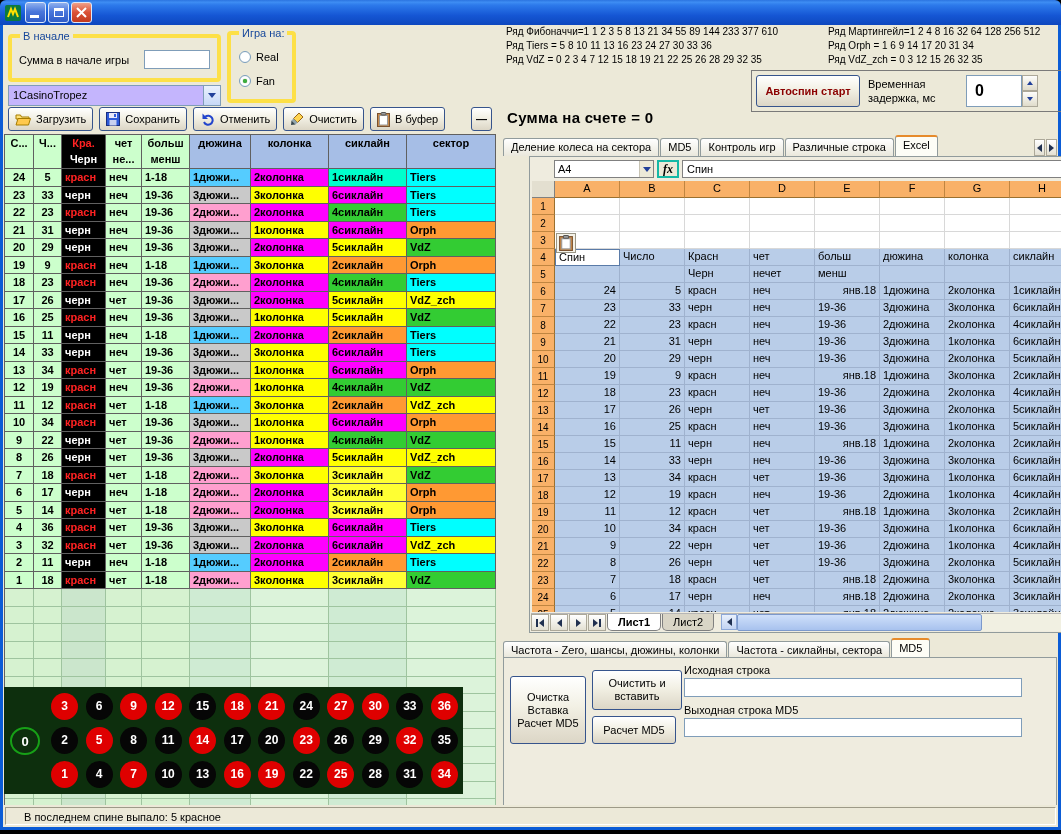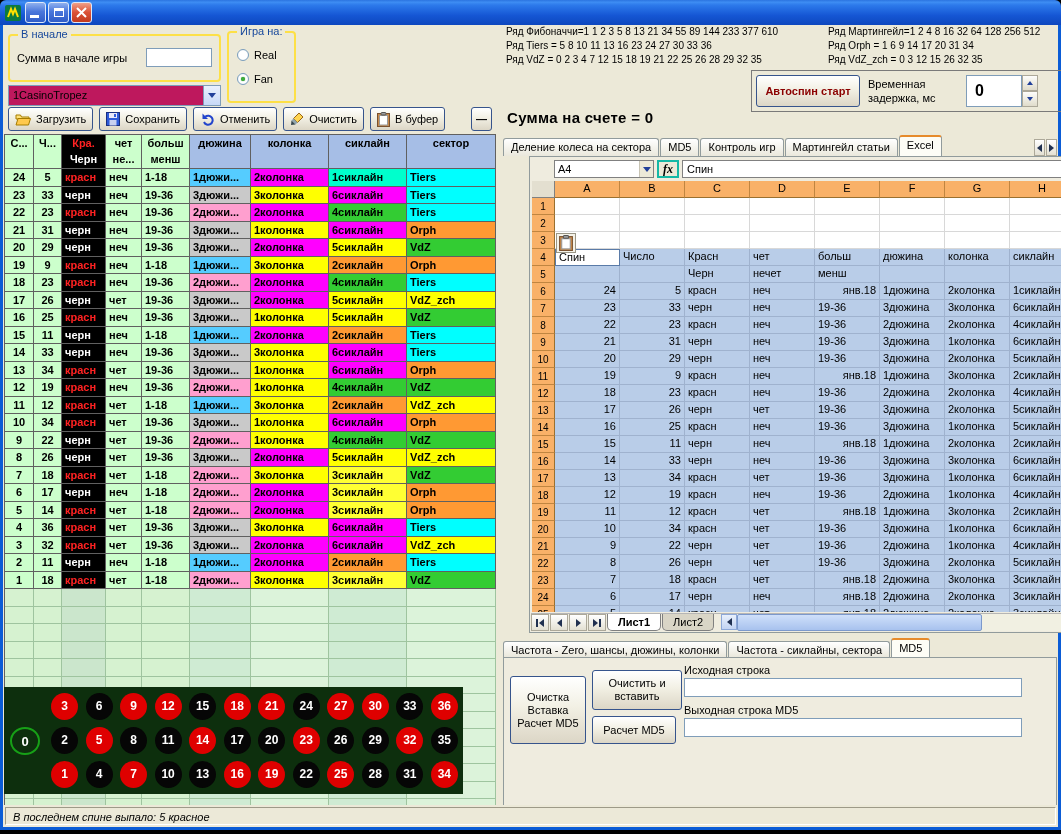--- a/index.html
+++ b/index.html
@@ -16,41 +16,41 @@
   .win-buttons{display:flex;gap:2px;}
   .win-btn{position:relative;width:21px;height:21px;border:1px solid #DCE8FA;border-radius:3px;
     background:linear-gradient(#8FB0EE,#4A77DB 45%,#2F5CC8);}
   .win-btn.btn-close{background:linear-gradient(#F0A088,#DB5136 50%,#C13A1E);}
   .btn-min i{position:absolute;left:4px;bottom:4px;width:9px;height:3px;background:#fff;}
   .btn-restore i{position:absolute;left:5px;top:5px;width:10px;height:9px;border:1px solid #fff;border-top-width:3px;}
   .frame{position:absolute;left:0;top:25px;width:1061px;height:805px;background:#ECE9D8;
     border-left:3px solid #0B5CD6;border-right:3px solid #0B5CD6;border-bottom:3px solid #0B5CD6;}
 
   
-  .group{position:absolute;border:2px solid #fde047;border-radius:4px;}
+  .group{position:absolute;border:4px solid #fde047;border-radius:4px;}
   .group-label{position:absolute;top:-8px;left:8px;background:#ECE9D8;padding:0 3px;font-size:11px;color:#16479B;}
   .xpbtn{border:1px solid #36548C;border-radius:3px;background:linear-gradient(#FFFFFF,#F2F0E4 45%,#DCD6C6);
     font-size:11px;display:flex;align-items:center;justify-content:center;gap:5px;color:#000;cursor:default;}
   .sunken-input{background:#fff;border:1px solid #7F9DB9;font-size:11px;padding:2px 4px;font-family:inherit;}
   .radio{position:relative;width:12px;height:12px;border:1px solid #7B9EBD;border-radius:50%;
     background:radial-gradient(#fff 55%,#DCE8EE);}
   .radio.checked::after{content:"";position:absolute;left:3px;top:3px;width:4px;height:4px;border-radius:50%;
     background:#3DAE3D;box-shadow:0 0 1px #1E7A1E;}
   .tri-up{width:0;height:0;border-left:4px solid transparent;border-right:4px solid transparent;border-bottom:5px solid #21409A;}
   .tri-down{width:0;height:0;border-left:4px solid transparent;border-right:4px solid transparent;border-top:5px solid #21409A;}
   .tri-left{width:0;height:0;border-top:4px solid transparent;border-bottom:4px solid transparent;border-right:5px solid #203050;}
   .tri-right{width:0;height:0;border-top:4px solid transparent;border-bottom:4px solid transparent;border-left:5px solid #203050;}
 
   
   .group-begin{left:8px;top:34px;width:213px;height:48px;}
   .sum-label{position:absolute;left:7px;top:16px;font-size:11px;}
   .sum-input{position:absolute;right:7px;top:12px;width:66px;height:19px;}
   .group-game{left:227px;top:31px;width:69px;height:72px;}
   .radio-row{position:absolute;left:8px;display:flex;gap:5px;align-items:center;font-size:11px;}
-  .combobox{position:absolute;left:8px;top:85px;width:213px;height:21px;background:#be185d;border:1px solid #7F9DB9;display:flex;}
+  .combobox{position:absolute;left:8px;top:85px;width:213px;height:21px;background:#c4b5fd;border:1px solid #7F9DB9;display:flex;}
   .cb-text{flex:1;font-size:11px;padding:3px 0 0 4px;white-space:nowrap;overflow:hidden;}
   .cb-arrow{width:17px;border-left:1px solid #7F9DB9;background:linear-gradient(#EAF1FD,#C7D8F7);
     display:flex;align-items:center;justify-content:center;}
   .btn-row{position:absolute;left:8px;top:107px;width:484px;height:24px;display:flex;gap:6px;align-items:center;}
   .btn-row .xpbtn{height:24px;padding:0 6px;white-space:nowrap;}
   .btn-row .xpbtn.small{width:21px;margin-left:auto;padding:0;font-weight:bold;}
 
   
   #spins-table{position:absolute;left:4px;top:134px;width:492px;height:671px;overflow:hidden;
     background:#D7F1D3;border-left:1px solid #606060;border-top:1px solid #606060;}
@@ -81,21 +81,21 @@
     color:#fff;font-size:13px;font-weight:bold;line-height:25px;text-align:center;}
   .board-grid{flex:1;display:flex;flex-direction:column;justify-content:space-around;padding:2px 0;}
   .board-row{display:flex;justify-content:space-between;padding:0 5px;}
   .chip{width:27px;height:27px;border-radius:50%;color:#fff;font-weight:bold;font-size:12px;line-height:27px;text-align:center;}
   .chip-red{background:var(--red-number);}
   .chip-black{background:#060606;}
 
   
   .statusbar{position:absolute;left:3px;top:805px;width:1055px;height:22px;background:#ECE9D8;}
   .status-field{position:absolute;inset:2px;border:1px solid;border-color:#9D9A88 #FFF #FFF #9D9A88;
-    font-size:11px;padding:2px 7px;line-height:14px;font-style:italic;}
+    font-size:11px;padding:2px 18px;line-height:14px;}
 
   
   .series{position:absolute;left:506px;top:26px;width:549px;height:44px;display:grid;
     grid-template-columns:322px 1fr;grid-auto-rows:14px;font-size:10px;white-space:nowrap;overflow:visible;}
   .autospin-wrap{position:absolute;left:751px;top:70px;width:347px;height:42px;border:1px solid #7A7A7A;}
   .autospin-btn{position:absolute;left:4px;top:4px;width:104px;height:32px;font-weight:bold;color:#8B0000;}
   .delay-label{position:absolute;left:116px;top:6px;width:92px;font-size:11px;line-height:14px;}
   .spinbox{position:absolute;left:214px;top:4px;width:56px;height:32px;background:#fff;border:1px solid #7F9DB9;
     font-size:16px;font-weight:bold;padding:6px 0 0 8px;}
   .spin-arrows{position:absolute;left:270px;top:4px;width:16px;height:32px;display:flex;flex-direction:column;}
@@ -789,21 +789,21 @@
         </span>
     </div>
   </div>
 
   <div class="sum-line">Сумма на счете = 0</div>
 
   <div class="tabstrip" id="top-tabs">
       <div class="tab">Деление колеса на сектора</div>
       <div class="tab">MD5</div>
       <div class="tab">Контроль игр</div>
-      <div class="tab">Мартингейл статьи</div>
+      <div class="tab">Различные строка</div>
       <div class="tab tab-active">Excel</div>
     </div>
   <div class="tab-scroll">
     <span class="tab-scroll-btn">
         <span class="tri-left"></span>
       </span>
     <span class="tab-scroll-btn">
         <span class="tri-right"></span>
       </span>
   </div>

